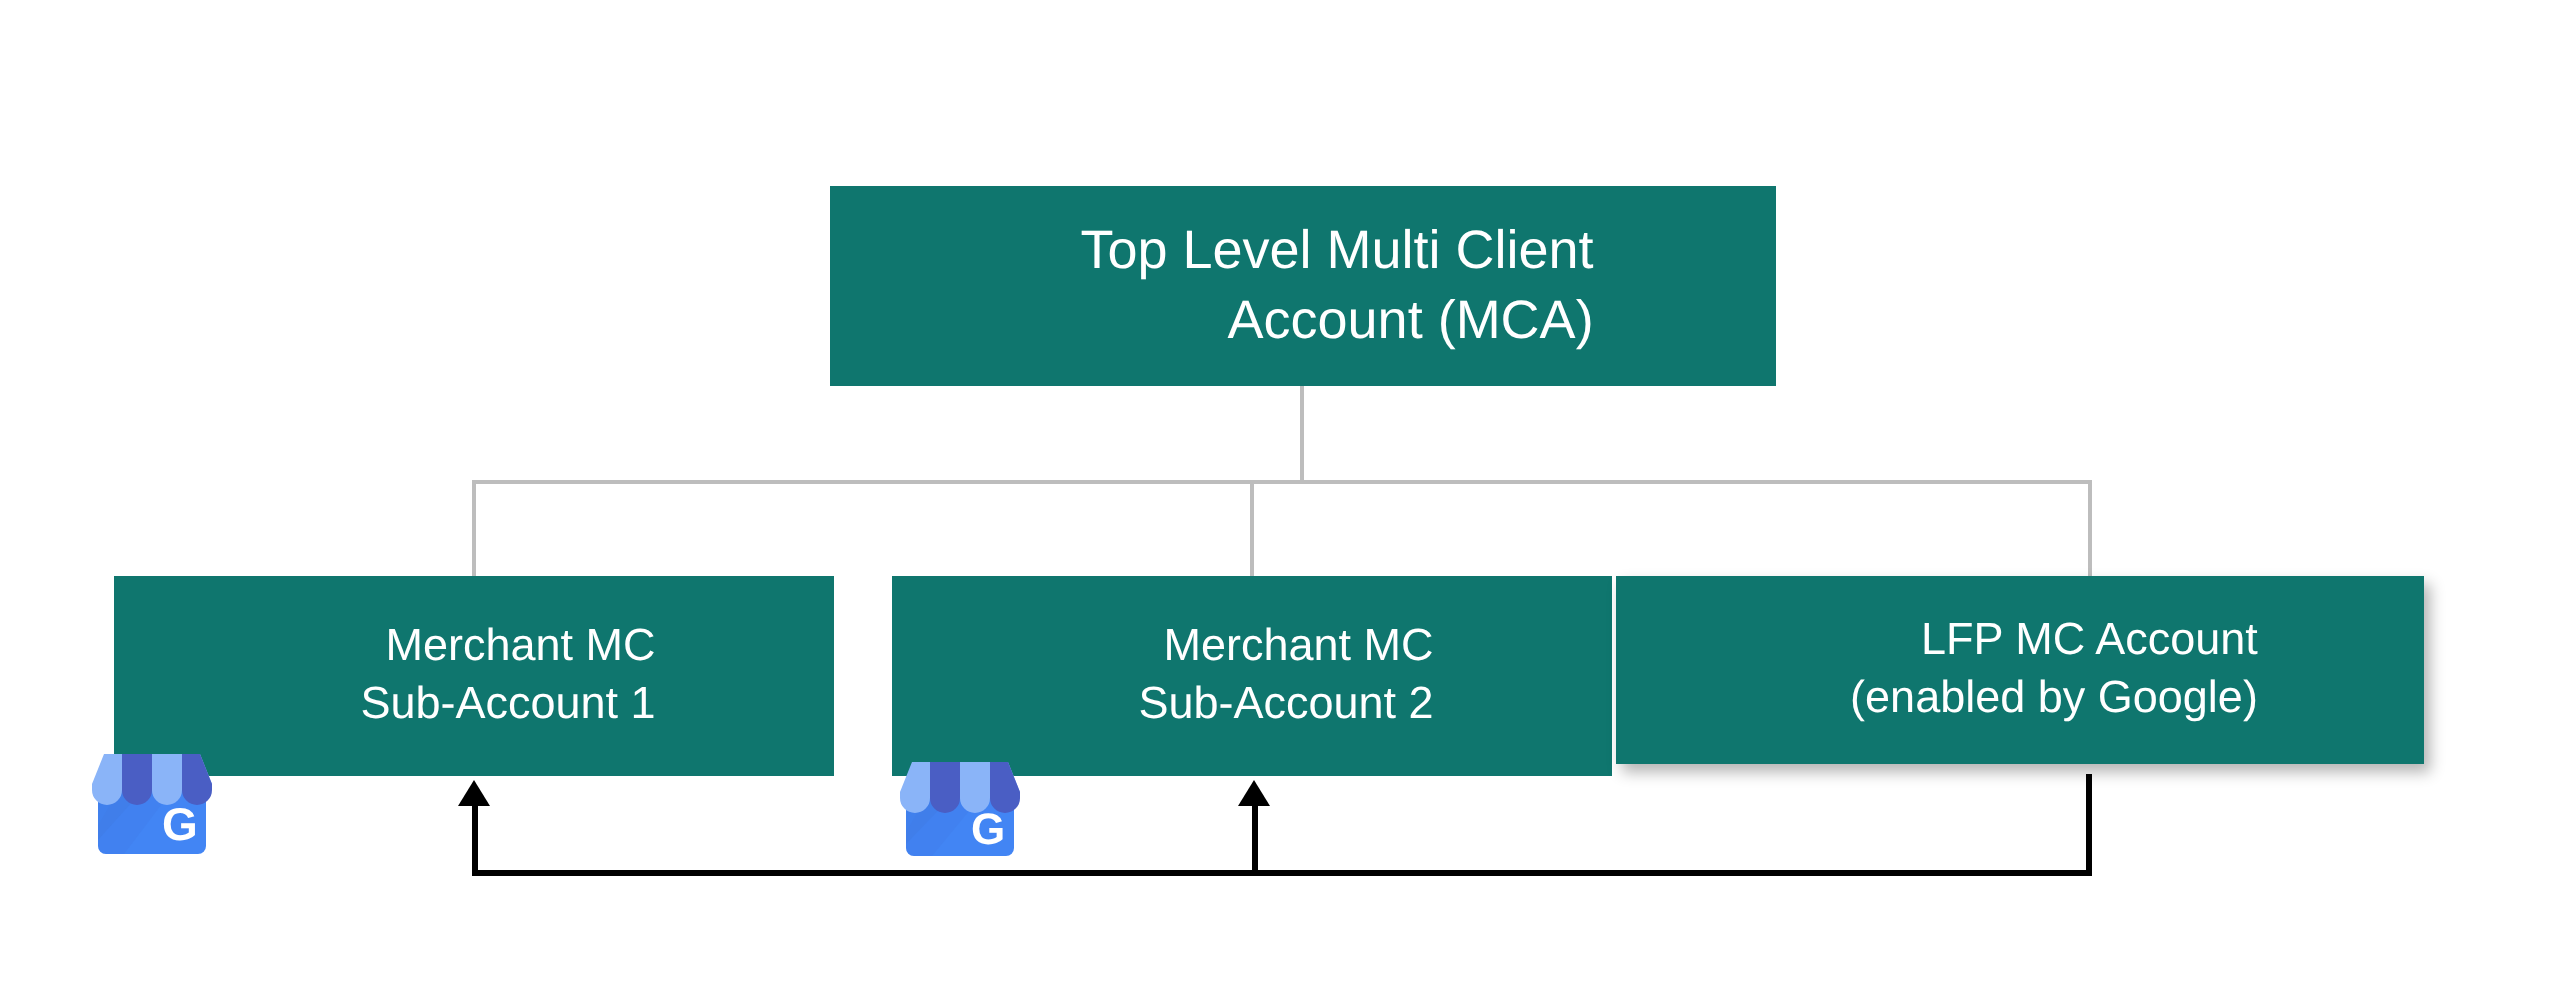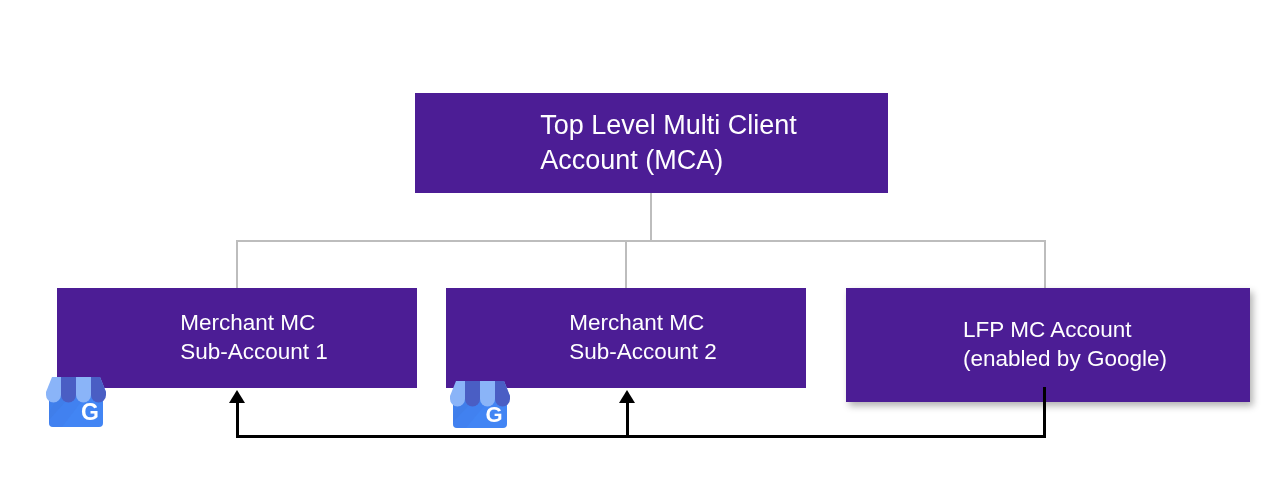--- a/index.html
+++ b/index.html
@@ -12,26 +12,26 @@
   }
   #canvas {
     position: relative;
     width: 1286px;
     height: 501px;
     background: #ffffff;
     overflow: hidden;
   }
   .node {
     position: absolute;
-    background: #4c1d95;
+    background: #0f766e;
     color: #ffffff;
     display: flex;
     align-items: center;
     justify-content: center;
-    text-align: left;
+    text-align: right;
     line-height: 1.28;
     box-sizing: border-box;
     white-space: pre-line;
     z-index: 4;
     padding-left: 34px;
   }
   #node-top {
     left: 415px;
     top: 93px;
     width: 473px;
@@ -46,24 +46,24 @@
     font-size: 22.5px;
   }
   #node-merchant-2 {
     left: 446px;
     top: 288px;
     width: 360px;
     height: 100px;
     font-size: 22.5px;
   }
   #node-lfp {
-    left: 846px;
+    left: 808px;
     top: 288px;
     width: 404px;
-    height: 114px;
+    height: 94px;
     font-size: 22.5px;
     box-shadow: 3px 4px 7px rgba(0,0,0,0.30);
   }
 
   
   .conn {
     position: absolute;
     background: #bdbdbd;
     z-index: 1;
   }

